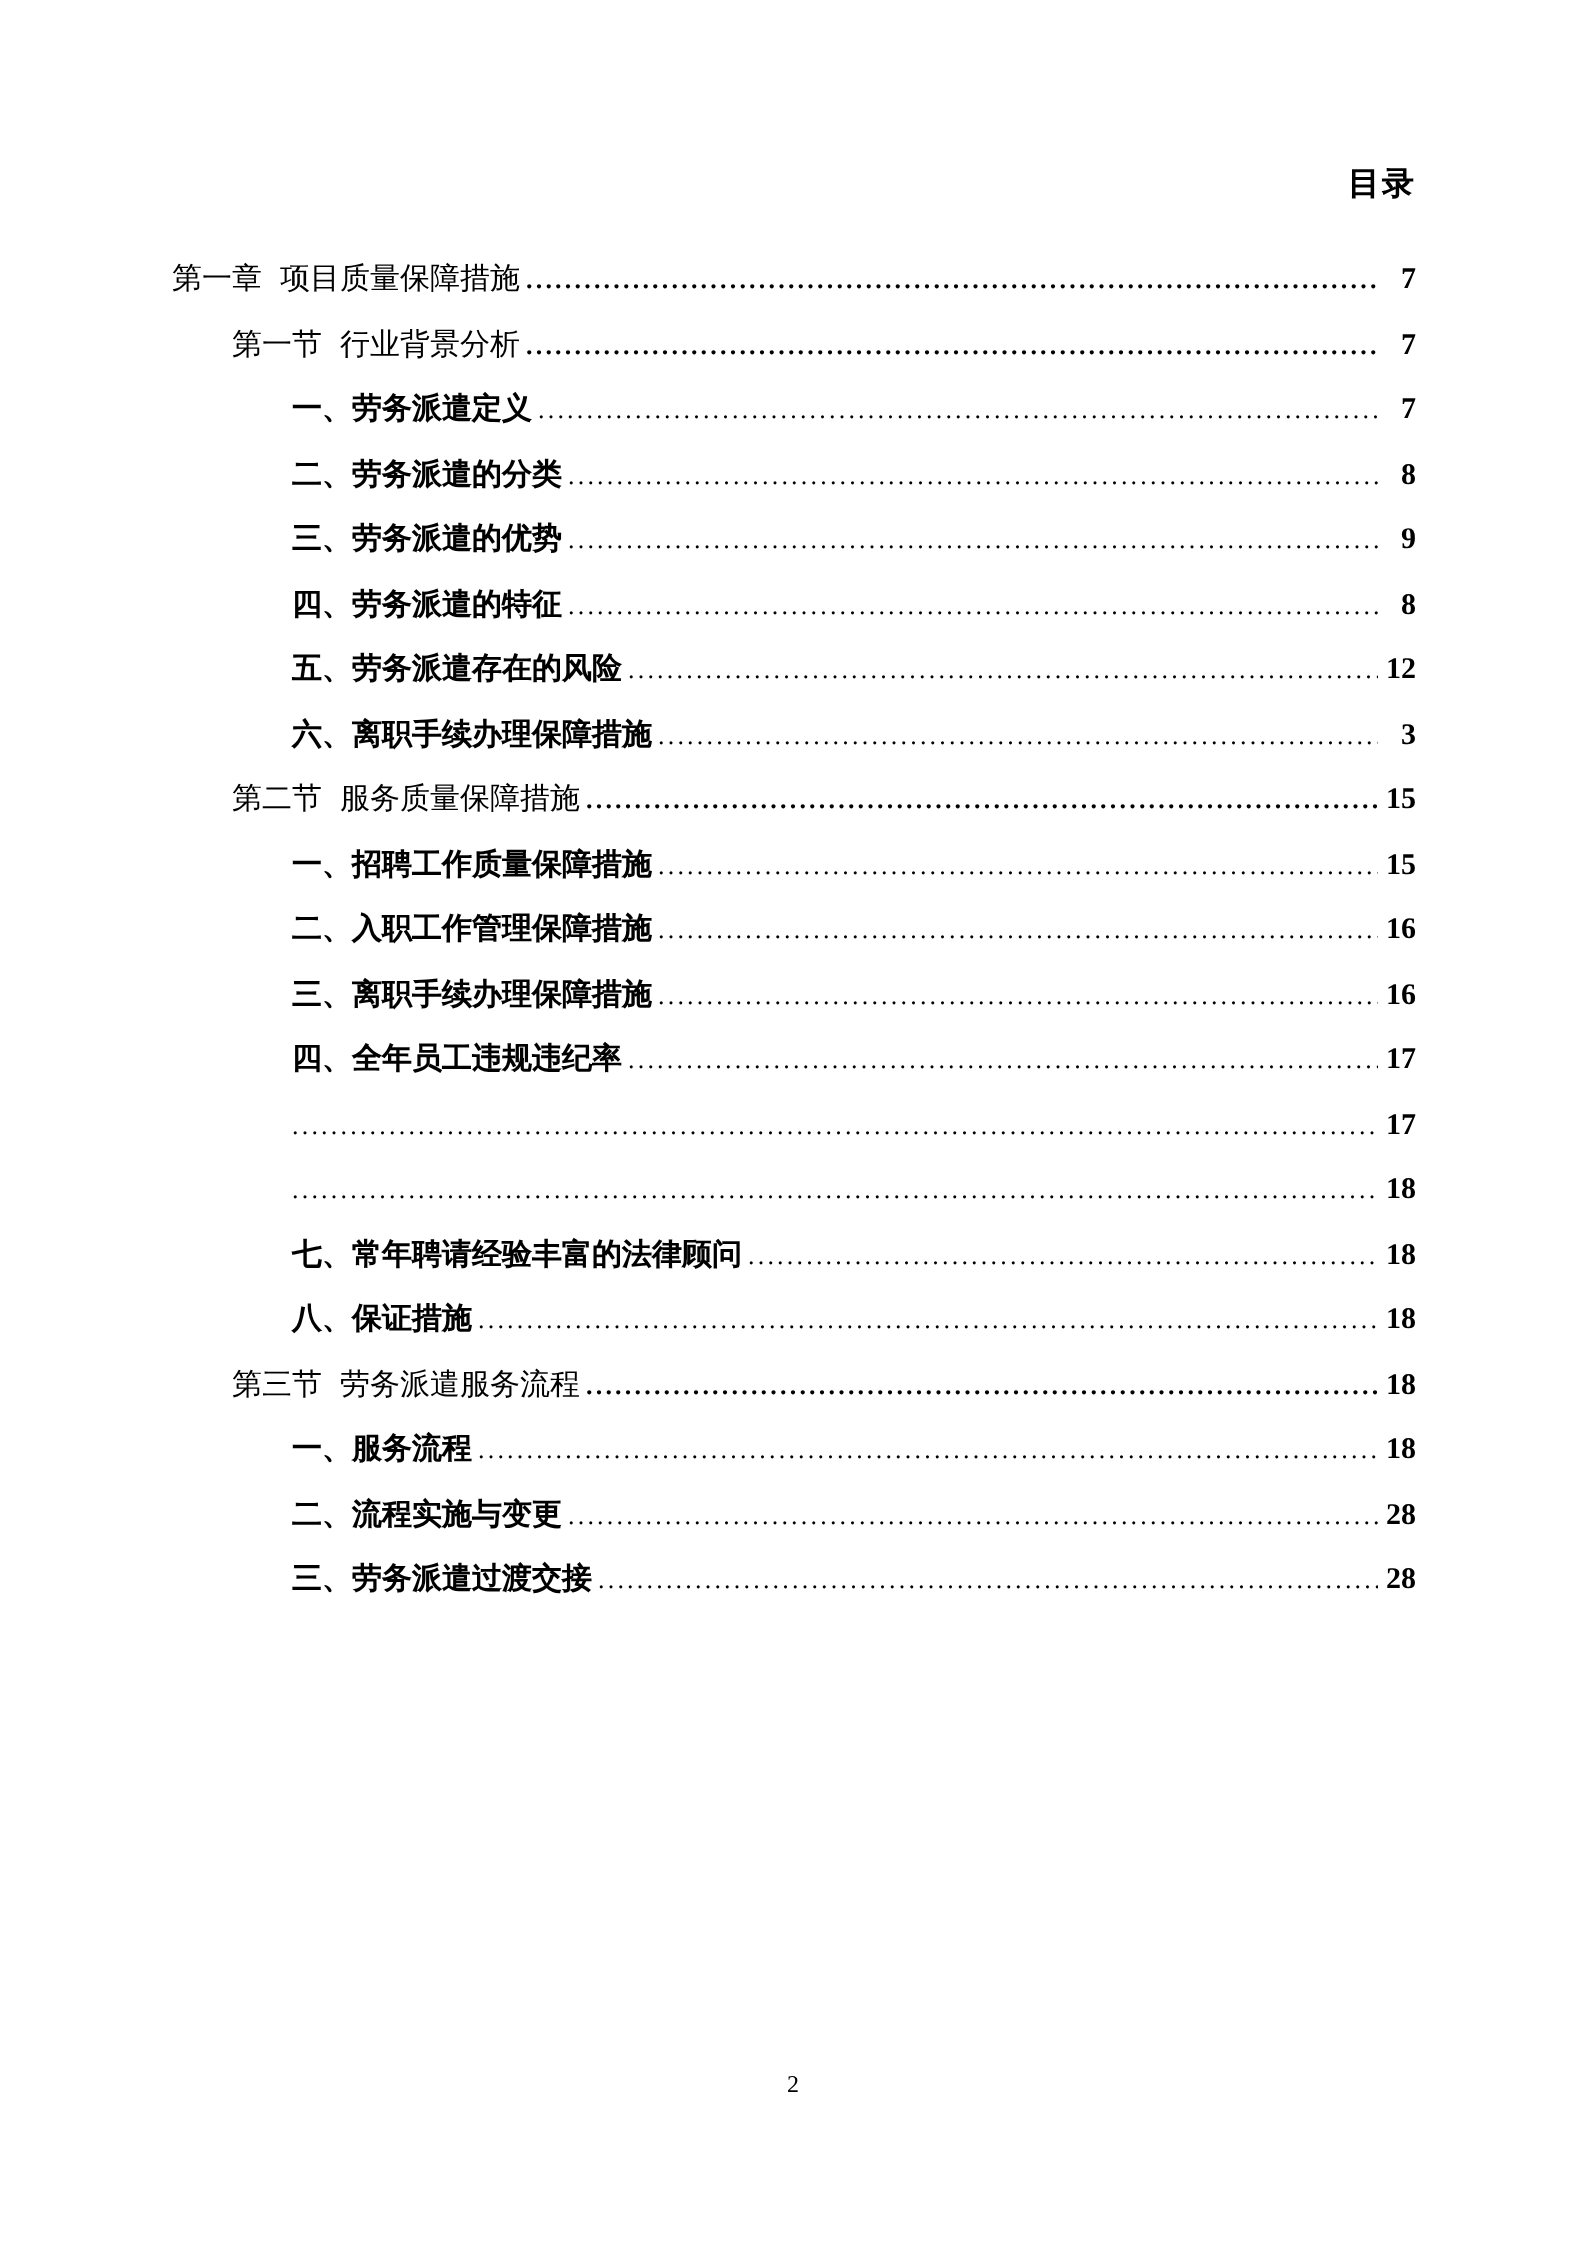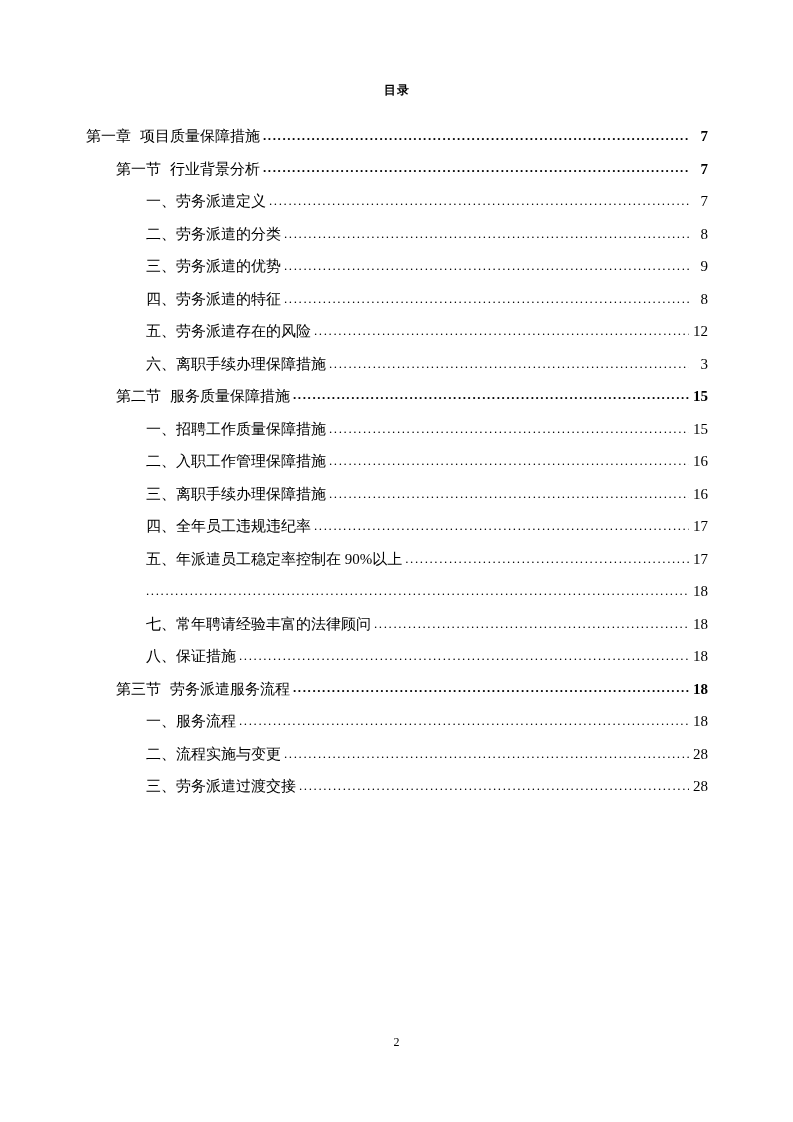--- a/index.html
+++ b/index.html
@@ -20,22 +20,22 @@
     overflow: hidden;
     box-sizing: border-box;
   }
   .content {
     position: absolute;
     left: 86px;
     top: 82px;
     width: 622px;
   }
   .doc-title {
-    text-align: center;
-    font-size: 12px;
+    text-align: right;
+    font-size: 16px;
     font-weight: bold;
     letter-spacing: 1px;
     margin: 0 0 30px 0;
     font-family: "Liberation Serif", "DejaVu Serif", serif;
   }
   .toc-entry {
     display: flex;
     align-items: flex-end;
     font-size: 15px;
     line-height: 1.0;
@@ -58,26 +58,26 @@
   }
   .toc-entry .page-num {
     flex: 0 0 auto;
     padding-left: 3px;
     text-align: right;
     min-width: 16px;
   }
 
   
   .lvl-1 { margin-left: 0px; font-weight: bold; }
-  .lvl-2 { margin-left: 30px; font-weight: bold; align-items: center; }
+  .lvl-2 { margin-left: 30px; font-weight: bold; }
   .lvl-3 { margin-left: 60px; font-weight: normal; }
 
   .lvl-1 .label, .lvl-2 .label { font-weight: normal; }
   .lvl-1 .page-num, .lvl-2 .page-num { font-weight: bold; }
-  .lvl-3 .label, .lvl-3 .page-num { font-weight: normal; }
+  .lvl-3 .label, .lvl-3 .page-num { font-weight: bold; }
 
   .label .gap { display: inline-block; width: 9px; }
 
   .footer {
     position: absolute;
     left: 0;
     right: 0;
     top: 1035px;
     text-align: center;
     font-size: 12px;
@@ -150,21 +150,20 @@
           <span class="label"><span>三、</span><span>离职手续办理保障措施</span></span>
           <span class="dots">.......................................................................................................................</span>
           <span class="page-num">16</span>
         </div>
         <div class="toc-entry lvl-3">
           <span class="label"><span>四、</span><span>全年员工违规违纪率</span></span>
           <span class="dots">.......................................................................................................................</span>
           <span class="page-num">17</span>
         </div>
         <div class="toc-entry lvl-3">
-          <span class="label"><span>五、</span><span>年派遣员工稳定率控制在 90%以上</span></span>
           <span class="dots">.......................................................................................................................</span>
           <span class="page-num">17</span>
         </div>
         <div class="toc-entry lvl-3">
           <span class="dots">.......................................................................................................................</span>
           <span class="page-num">18</span>
         </div>
         <div class="toc-entry lvl-3">
           <span class="label"><span>七、</span><span>常年聘请经验丰富的法律顾问</span></span>
           <span class="dots">.......................................................................................................................</span>

